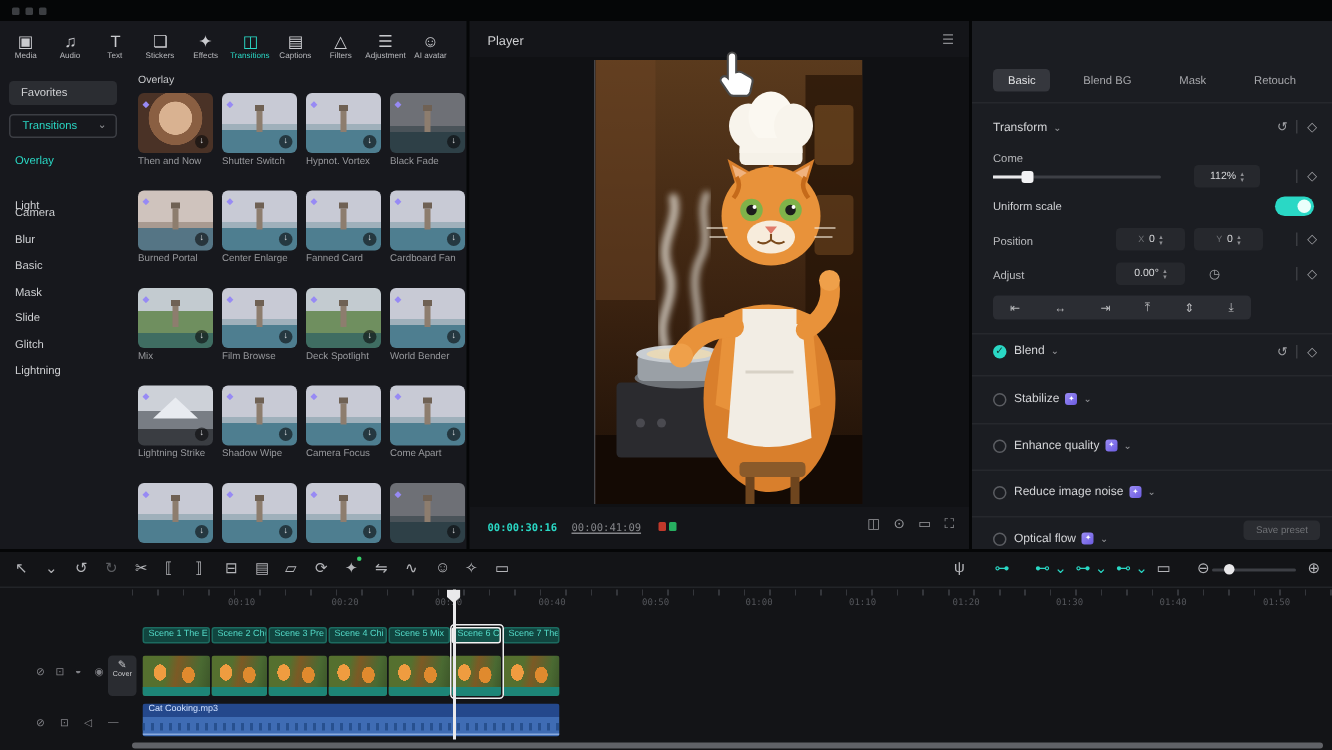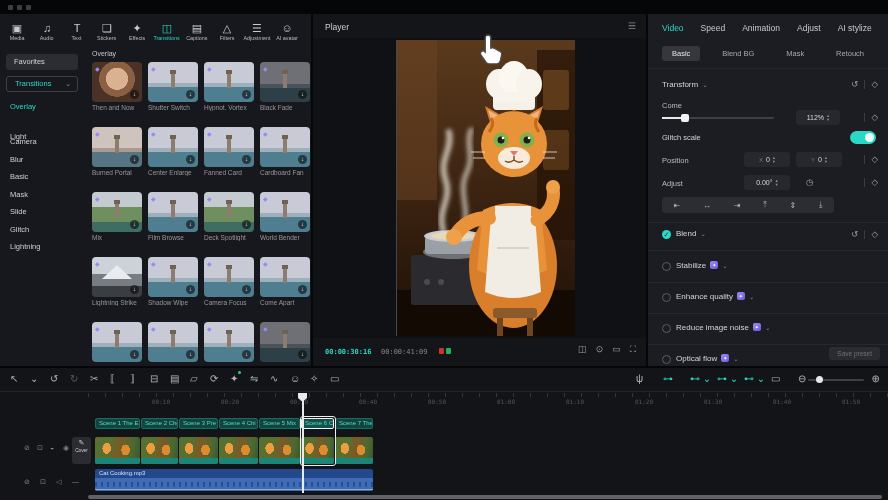--- a/index.html
+++ b/index.html
@@ -48,21 +48,21 @@
   .card .label { margin-top:2px; font-size:6.5px; color:#97989c; white-space:nowrap; overflow:hidden; text-overflow:ellipsis; }
 
   
   #player-header { position:absolute; left:0; top:0; width:333px; height:24px; }
   #player-title { position:absolute; left:12px; top:8px; font-size:8.5px; color:#cfd0d3; }
   #player-menu { position:absolute; right:10px; top:7px; font-size:9px; color:#8b8c90; cursor:pointer; }
   #canvas { position:absolute; left:0; top:24px; width:333px; height:300px; background:#101114; }
   #video-frame { position:absolute; left:83px; top:2px; width:178px; height:296px; border-left:1px solid #46474b; border-right:1px solid #46474b; background:#241309; }
   #player-bar { position:absolute; left:0; top:324px; width:333px; height:28px; }
   #tc-current { position:absolute; left:12px; top:10px; font-family:"DejaVu Sans Mono", monospace; font-size:7px; color:#2ad8c5;font-weight:bold; }
-  #tc-total { position:absolute; left:68px; top:10px; font-family:"DejaVu Sans Mono", monospace; font-size:7px; color:#85868a; }
+  #tc-total { position:absolute; left:68px; top:10px; font-family:"DejaVu Sans Mono", monospace; font-size:7px; color:#85868a;text-decoration:underline; }
   .tc-chip { position:absolute; top:10px; width:5px; height:6px; border-radius:1px; }
   #player-icons { position:absolute; right:10px; top:6px; display:flex; gap:9px; }
   #player-icons span { font-size:9px; color:#9a9b9f; cursor:pointer; }
   #big-cursor { position:absolute; left:165px; top:19px; z-index:40; }
 
   
   #insp-tabs { position:absolute; left:14px; top:9px; display:flex; gap:17px; }
   .insp-tab { font-size:8.5px; color:#c7c8cb; cursor:pointer; white-space:nowrap; }
   .insp-tab.active { color:#2ad8c5; }
   #insp-subtabs { position:absolute; left:14px; top:32px; width:212px; display:flex; justify-content:space-between; align-items:center; }
@@ -448,27 +448,20 @@
           <span>▭</span>
           <span>⛶</span>
         </div>
     </div>
     <svg id="big-cursor" width="26" height="34" viewBox="0 0 26 34">
       <path d="M10 2c1.6 0 2.8 1.2 2.8 2.8v10.4l1.4-.3c.8-.2 1.7 0 2.4.4l5.8 3.3c1.1.6 1.6 1.9 1.3 3.1l-1.5 6.6c-.4 1.5-1.7 2.6-3.2 2.6H11c-1.3 0-2.5-.6-3.1-1.7l-5-7.3c-.8-1.1-.5-2.7.5-3.5.9-.8 2.3-.8 3.2 0l.6.6V4.8C7.2 3.2 8.4 2 10 2z" fill="#fff" stroke="#4a4a4a" stroke-width="1.4"></path>
     </svg>
   </div>
 
   <div class="panel" id="inspector-panel">
-    <div id="insp-tabs">
-        <div class="insp-tab active">Video</div>
-        <div class="insp-tab">Speed</div>
-        <div class="insp-tab">Animation</div>
-        <div class="insp-tab">Adjust</div>
-        <div class="insp-tab">AI stylize</div>
-      </div>
     <div id="insp-subtabs">
         <div class="insp-subtab active">Basic</div>
         <div class="insp-subtab">Blend BG</div>
         <div class="insp-subtab">Mask</div>
         <div class="insp-subtab">Retouch</div>
       </div>
     <div class="insp-divider" style="top:54px"></div>
 
     <div class="sec-title" style="top:66px">
       <span>Transform</span><span class="caret-sm">⌄</span>
@@ -489,21 +482,21 @@
       <span class="stepper">
           <span>▴</span>
           <span>▾</span>
         </span>
     </div>
     <div class="right-icons" style="top:98px">
       <span class="vr"></span>
         <span class="ri">◇</span>
     </div>
 
-    <div class="lbl" style="top:119px; color:#d0d1d4">Glitch scale</div>
+    <div class="lbl" style="top:119px; color:#d0d1d4">Uniform scale</div>
     <div id="toggle-uniform"></div>
 
     <div class="lbl" style="top:142px">Position</div>
     <div class="val-box" style="left:96px; top:138px; width:46px">
       <span class="dim">X</span>
       <span>0</span>
       <span class="stepper">
           <span>▴</span>
           <span>▾</span>
         </span>

